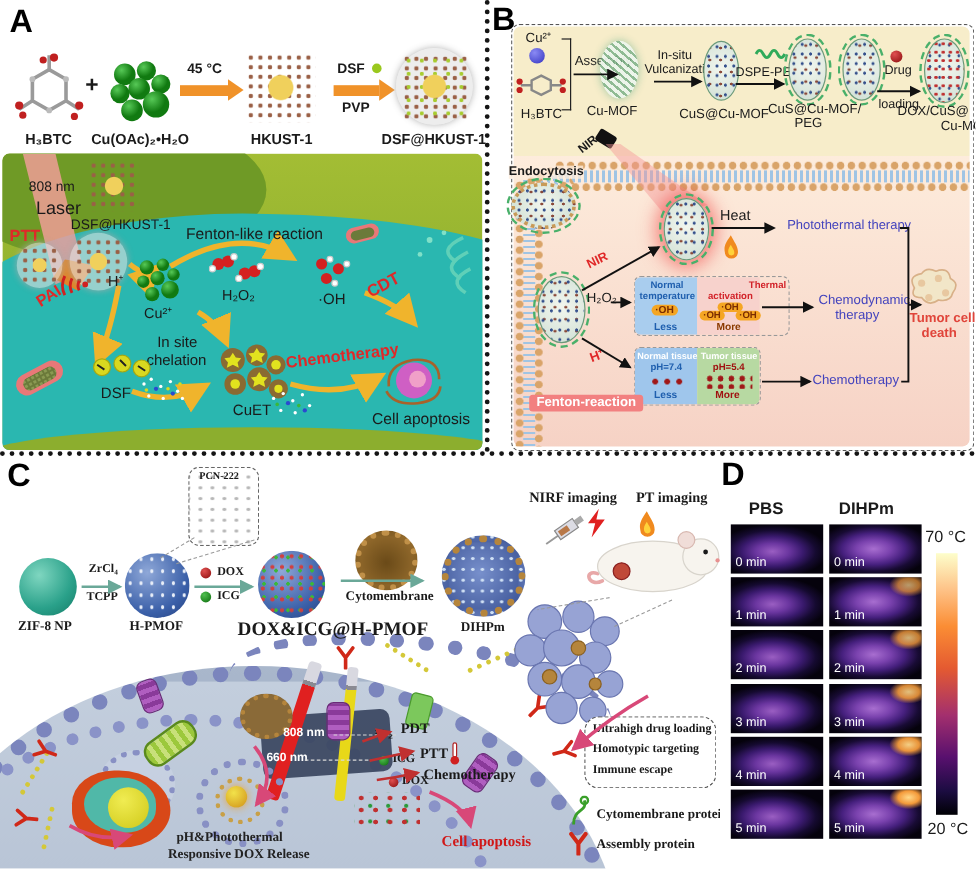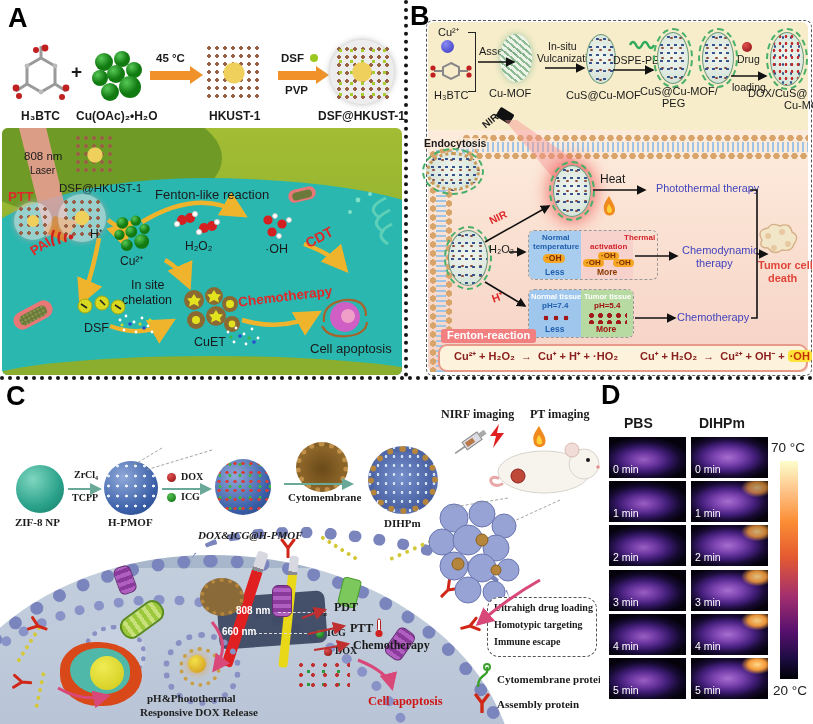--- a/index.html
+++ b/index.html
@@ -143,21 +143,21 @@
         <path d="M140,94 Q196,60 240,86"></path>
         <path d="M302,116 Q330,126 342,140"></path>
         <path d="M97,110 Q90,148 80,172"></path>
         <path d="M163,132 Q180,142 186,156"></path>
         <path d="M108,198 Q140,210 168,194"></path>
         <path d="M240,192 Q282,204 314,186"></path>
       </g>
     </svg>
 
     <div class="lbl" style="left:22px;top:22px;font-size:11.5px;">808 nm</div>
-    <div class="lbl" style="left:28px;top:38px;font-size:10px;">Laser</div>
+    <div class="lbl" style="left:28px;top:38px;font-size:15px;">Laser</div>
     <div class="a mof" style="left:72px;top:6px;width:42px;height:42px;"></div>
     <div class="lbl" style="left:57px;top:54px;font-size:11.5px;">DSF@HKUST-1</div>
     <div class="lbl b red" style="left:6px;top:62px;font-size:13.5px;">PTT</div>
     <div class="a mofwrap" style="left:12px;top:74px;width:38px;height:38px;">
         <div class="a mof" style="left:3px;top:3px;width:32px;height:32px;"></div>
       </div>
     <div class="a mofwrap" style="left:56px;top:66px;width:48px;height:48px;">
         <div class="a mof" style="left:4px;top:4px;width:40px;height:40px;"></div>
       </div>
     <svg class="a" style="left:46px;top:96px;" width="30" height="28" viewBox="0 0 30 28">
@@ -417,33 +417,20 @@
         <circle cx="16" cy="14" r="3"></circle>
         <circle cx="30" cy="10" r="3"></circle>
         <circle cx="36" cy="22" r="3"></circle>
         <circle cx="22" cy="26" r="3"></circle>
       </g>
   </svg>
   <div class="lbl b" style="left:758px;top:260px;font-size:11px;color:#e0443a;">Tumor cell</div>
   <div class="lbl b" style="left:768px;top:273px;font-size:11px;color:#e0443a;">death</div>
 
   <div class="lbl b" style="left:441px;top:329px;font-size:11px;color:#fff;background:#f28080;padding:1px 6px;border-radius:3px;">Fenton-reaction</div>
-  <div class="a" style="left:438px;top:344px;width:366px;height:24px;background:#fdf3dc;border:2px solid #e89a8a;border-radius:9px;">
-    <div class="lbl eqtxt" style="left:14px;top:5px;">
-      <span>Cu²⁺ + H₂O₂</span>
-      <span style="padding:0 3px;">→</span>
-      <span>Cu⁺ + H⁺ + ·HO₂</span>
-    </div>
-    <div class="lbl eqtxt" style="left:200px;top:5px;">
-      <span>Cu⁺ + H₂O₂</span>
-      <span style="padding:0 3px;">→</span>
-      <span>Cu²⁺ + OH⁻ +</span>
-      <span style="background:#ffe23a;color:#c03000;border-radius:4px;padding:0 2px;">·OH</span>
-    </div>
-  </div>
 
   <svg class="a" style="left:405px;top:0;" width="408" height="376" viewBox="0 0 408 376">
     <defs>
         <marker id="mb" markerWidth="8" markerHeight="8" refX="5" refY="3" orient="auto">
           <path d="M0,0 L6,3 L0,6 Z" fill="#111"></path>
         </marker>
       </defs>
     <g fill="none" stroke="#111" stroke-width="1.6" marker-end="url(#mb)">
       <path d="M73,62 L109,62"></path>
       <path d="M140,68 L179,68"></path>
@@ -510,27 +497,31 @@
       </svg>
 
     <div class="a" style="left:295px;top:280px;width:55px;height:30px;background-image:radial-gradient(circle,#c03030 1.8px,rgba(0,0,0,0) 2.2px),radial-gradient(circle,#2a9a3a 1.5px,rgba(0,0,0,0) 1.9px);background-size:12px 10px,15px 13px;background-position:0 0,6px 5px;"></div>
 
     <div class="a" style="left:16px;top:85px;width:48px;height:48px;border-radius:50%;background:radial-gradient(circle at 35% 30%,#7fd6c0,#2aa18a 60%,#157a66);"></div>
     <div class="lbl serif" style="left:15px;top:137px;font-size:11px;">ZIF-8 NP</div>
     <div class="lbl serif" style="left:74px;top:90px;font-size:10px;">ZrCl₄</div>
     <div class="lbl serif" style="left:72px;top:113px;font-size:10px;">TCPP</div>
     <div class="a" style="left:104px;top:81px;width:54px;height:54px;border-radius:50%;background-image:radial-gradient(circle,#e8eef8 1.3px,rgba(0,0,0,0) 1.7px),radial-gradient(circle at 35% 30%,#8fa8d8,#3a5fa8 65%,#24407c);background-size:9px 10px,100% 100%;"></div>
     <div class="lbl serif" style="left:108px;top:137px;font-size:11px;">H-PMOF</div>
+    <div class="a" style="left:157px;top:9px;width:57px;height:64px;border:1.5px dashed #666;border-radius:9px;background:
+      radial-gradient(circle,#b8b8b8 1.3px,rgba(0,0,0,0) 1.7px) 4px 12px/10px 9px,#fff;">
+      <div class="lbl serif" style="left:8px;top:2px;font-size:8.5px;">PCN-222</div>
+    </div>
     <div class="a" style="left:167px;top:93px;width:9px;height:9px;border-radius:50%;background:radial-gradient(circle at 35% 30%,#e05050,#8a0c0c);"></div>
     <div class="lbl serif" style="left:181px;top:92px;font-size:10px;">DOX</div>
     <div class="a" style="left:167px;top:113px;width:9px;height:9px;border-radius:50%;background:radial-gradient(circle at 35% 30%,#50c050,#0c6a0c);"></div>
     <div class="lbl serif" style="left:181px;top:112px;font-size:10px;">ICG</div>
     <div class="a" style="left:215px;top:79px;width:56px;height:56px;border-radius:50%;background-image:
       radial-gradient(circle,#d04040 1.5px,rgba(0,0,0,0) 1.9px),radial-gradient(circle,#3ab83a 1.3px,rgba(0,0,0,0) 1.7px),radial-gradient(circle at 35% 30%,#8fa8d8,#3a5fa8 65%,#24407c);background-size:8px 9px,10px 11px,100% 100%;"></div>
-    <div class="lbl serif" style="left:198px;top:150px;font-size:11px;font-style:italic;">DOX&amp;ICG@H-PMOF</div>
+    <div class="lbl serif" style="left:198px;top:137px;font-size:16px;">DOX&amp;ICG@H-PMOF</div>
     <div class="lbl serif" style="left:288px;top:112px;font-size:11px;">Cytomembrane</div>
     <div class="a" style="left:296px;top:62px;width:42px;height:40px;border:5px dotted #c09048;border-radius:50%;background:radial-gradient(circle at 50% 55%,#6a4a18,#9a7030);"></div>
     <div class="a" style="left:368px;top:66px;width:58px;height:56px;border:6px dotted #b5853c;border-radius:50%;background-image:radial-gradient(circle,#cfe0f4 1.2px,rgba(0,0,0,0) 1.6px),radial-gradient(circle at 45% 45%,#7890cc,#3a5294);background-size:8px 9px,100% 100%;"></div>
     <div class="lbl serif" style="left:384px;top:138px;font-size:11px;">DIHPm</div>
     <div class="lbl serif" style="left:441px;top:28px;font-size:12px;">NIRF imaging</div>
     <svg class="a" style="left:488px;top:44px;" width="18" height="24" viewBox="0 0 18 24">
         <polygon points="11,0 2,12 8,12 5,24 16,9 9,9" fill="#e02020"></polygon>
       </svg>
     <div class="lbl serif" style="left:530px;top:28px;font-size:12px;">PT imaging</div>
     <svg class="a" style="left:530px;top:45px;" width="18" height="24" viewBox="0 0 16 22">

